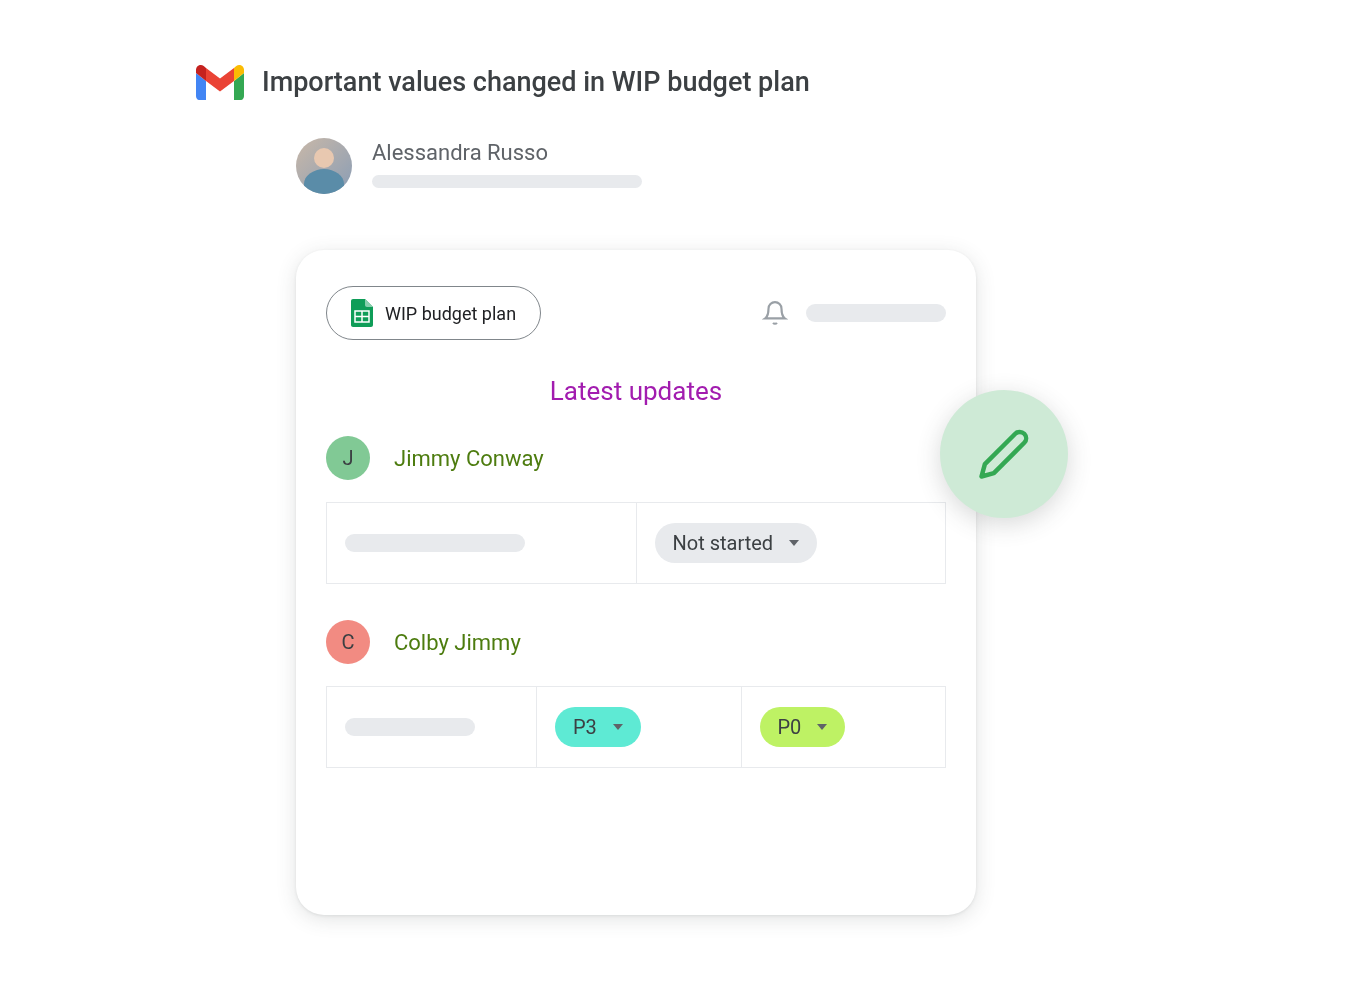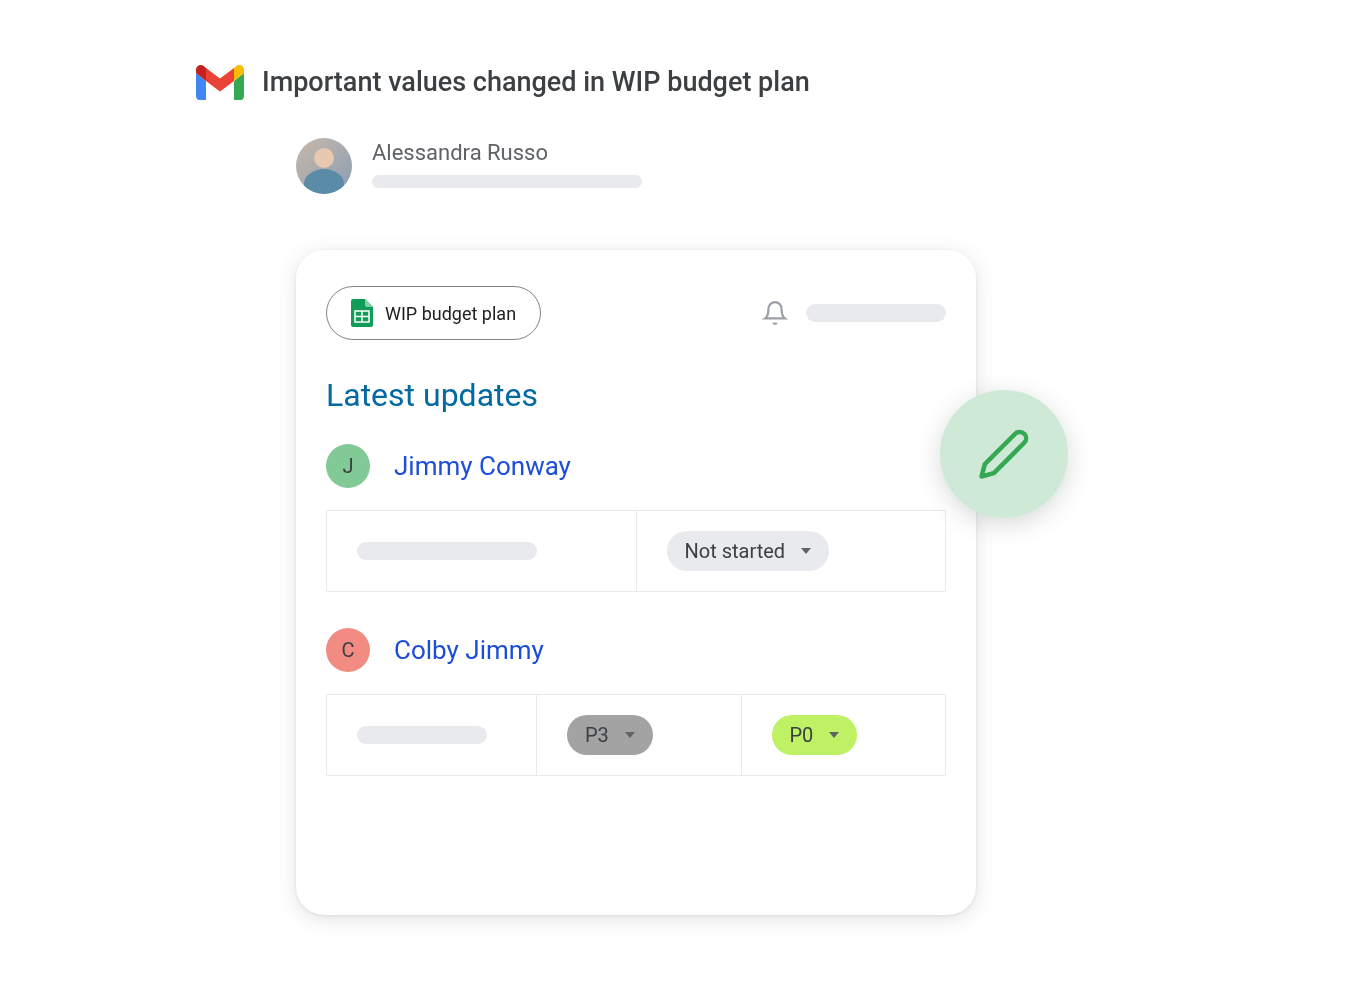--- a/index.html
+++ b/index.html
@@ -122,24 +122,25 @@
       height: 26px;
       color: #9aa0a6;
     }
     .placeholder-pill {
       width: 140px;
       height: 18px;
       background: #e8eaed;
       border-radius: 10px;
     }
     .section-title {
-      font-size: 32px;
-      color: #0369a1;
+      font-size: 26px;
+      color: #a21caf;
       font-weight: 400;
       margin-bottom: 30px;
+      text-align: center;
     }
     .user-row {
       display: flex;
       align-items: center;
       gap: 24px;
       margin-bottom: 22px;
     }
     .user-avatar {
       width: 44px;
       height: 44px;
@@ -147,52 +148,52 @@
       display: flex;
       align-items: center;
       justify-content: center;
       font-size: 20px;
       color: #3c4043;
       font-weight: 400;
     }
     .user-avatar.green { background: #81c995; }
     .user-avatar.coral { background: #f28b82; }
     .user-name {
-      font-size: 26px;
-      color: #1d4ed8;
+      font-size: 22px;
+      color: #4d7c0f;
       font-weight: 400;
     }
     .table-row {
       display: flex;
       border: 1px solid #e8eaed;
       margin-bottom: 36px;
     }
     .table-cell {
-      padding: 20px 30px;
+      padding: 20px 18px;
       display: flex;
       align-items: center;
       border-right: 1px solid #e8eaed;
     }
     .table-cell:last-child { border-right: none; }
     .skel {
       height: 18px;
       background: #e8eaed;
       border-radius: 10px;
     }
     .chip {
       display: flex;
       align-items: center;
       gap: 16px;
       padding: 8px 18px;
       border-radius: 999px;
       font-size: 20px;
       color: #3c4043;
     }
     .chip.gray { background: #e8eaed; }
-    .chip.green { background: #a3a3a3; }
+    .chip.green { background: #5eead4; }
     .chip.red { background: #bef264; }
     .chip .tri {
       width: 0; height: 0;
       border-left: 5px solid transparent;
       border-right: 5px solid transparent;
       border-top: 6px solid #5f6368;
     }
     .edit-fab {
       position: absolute;
       top: 390px;

